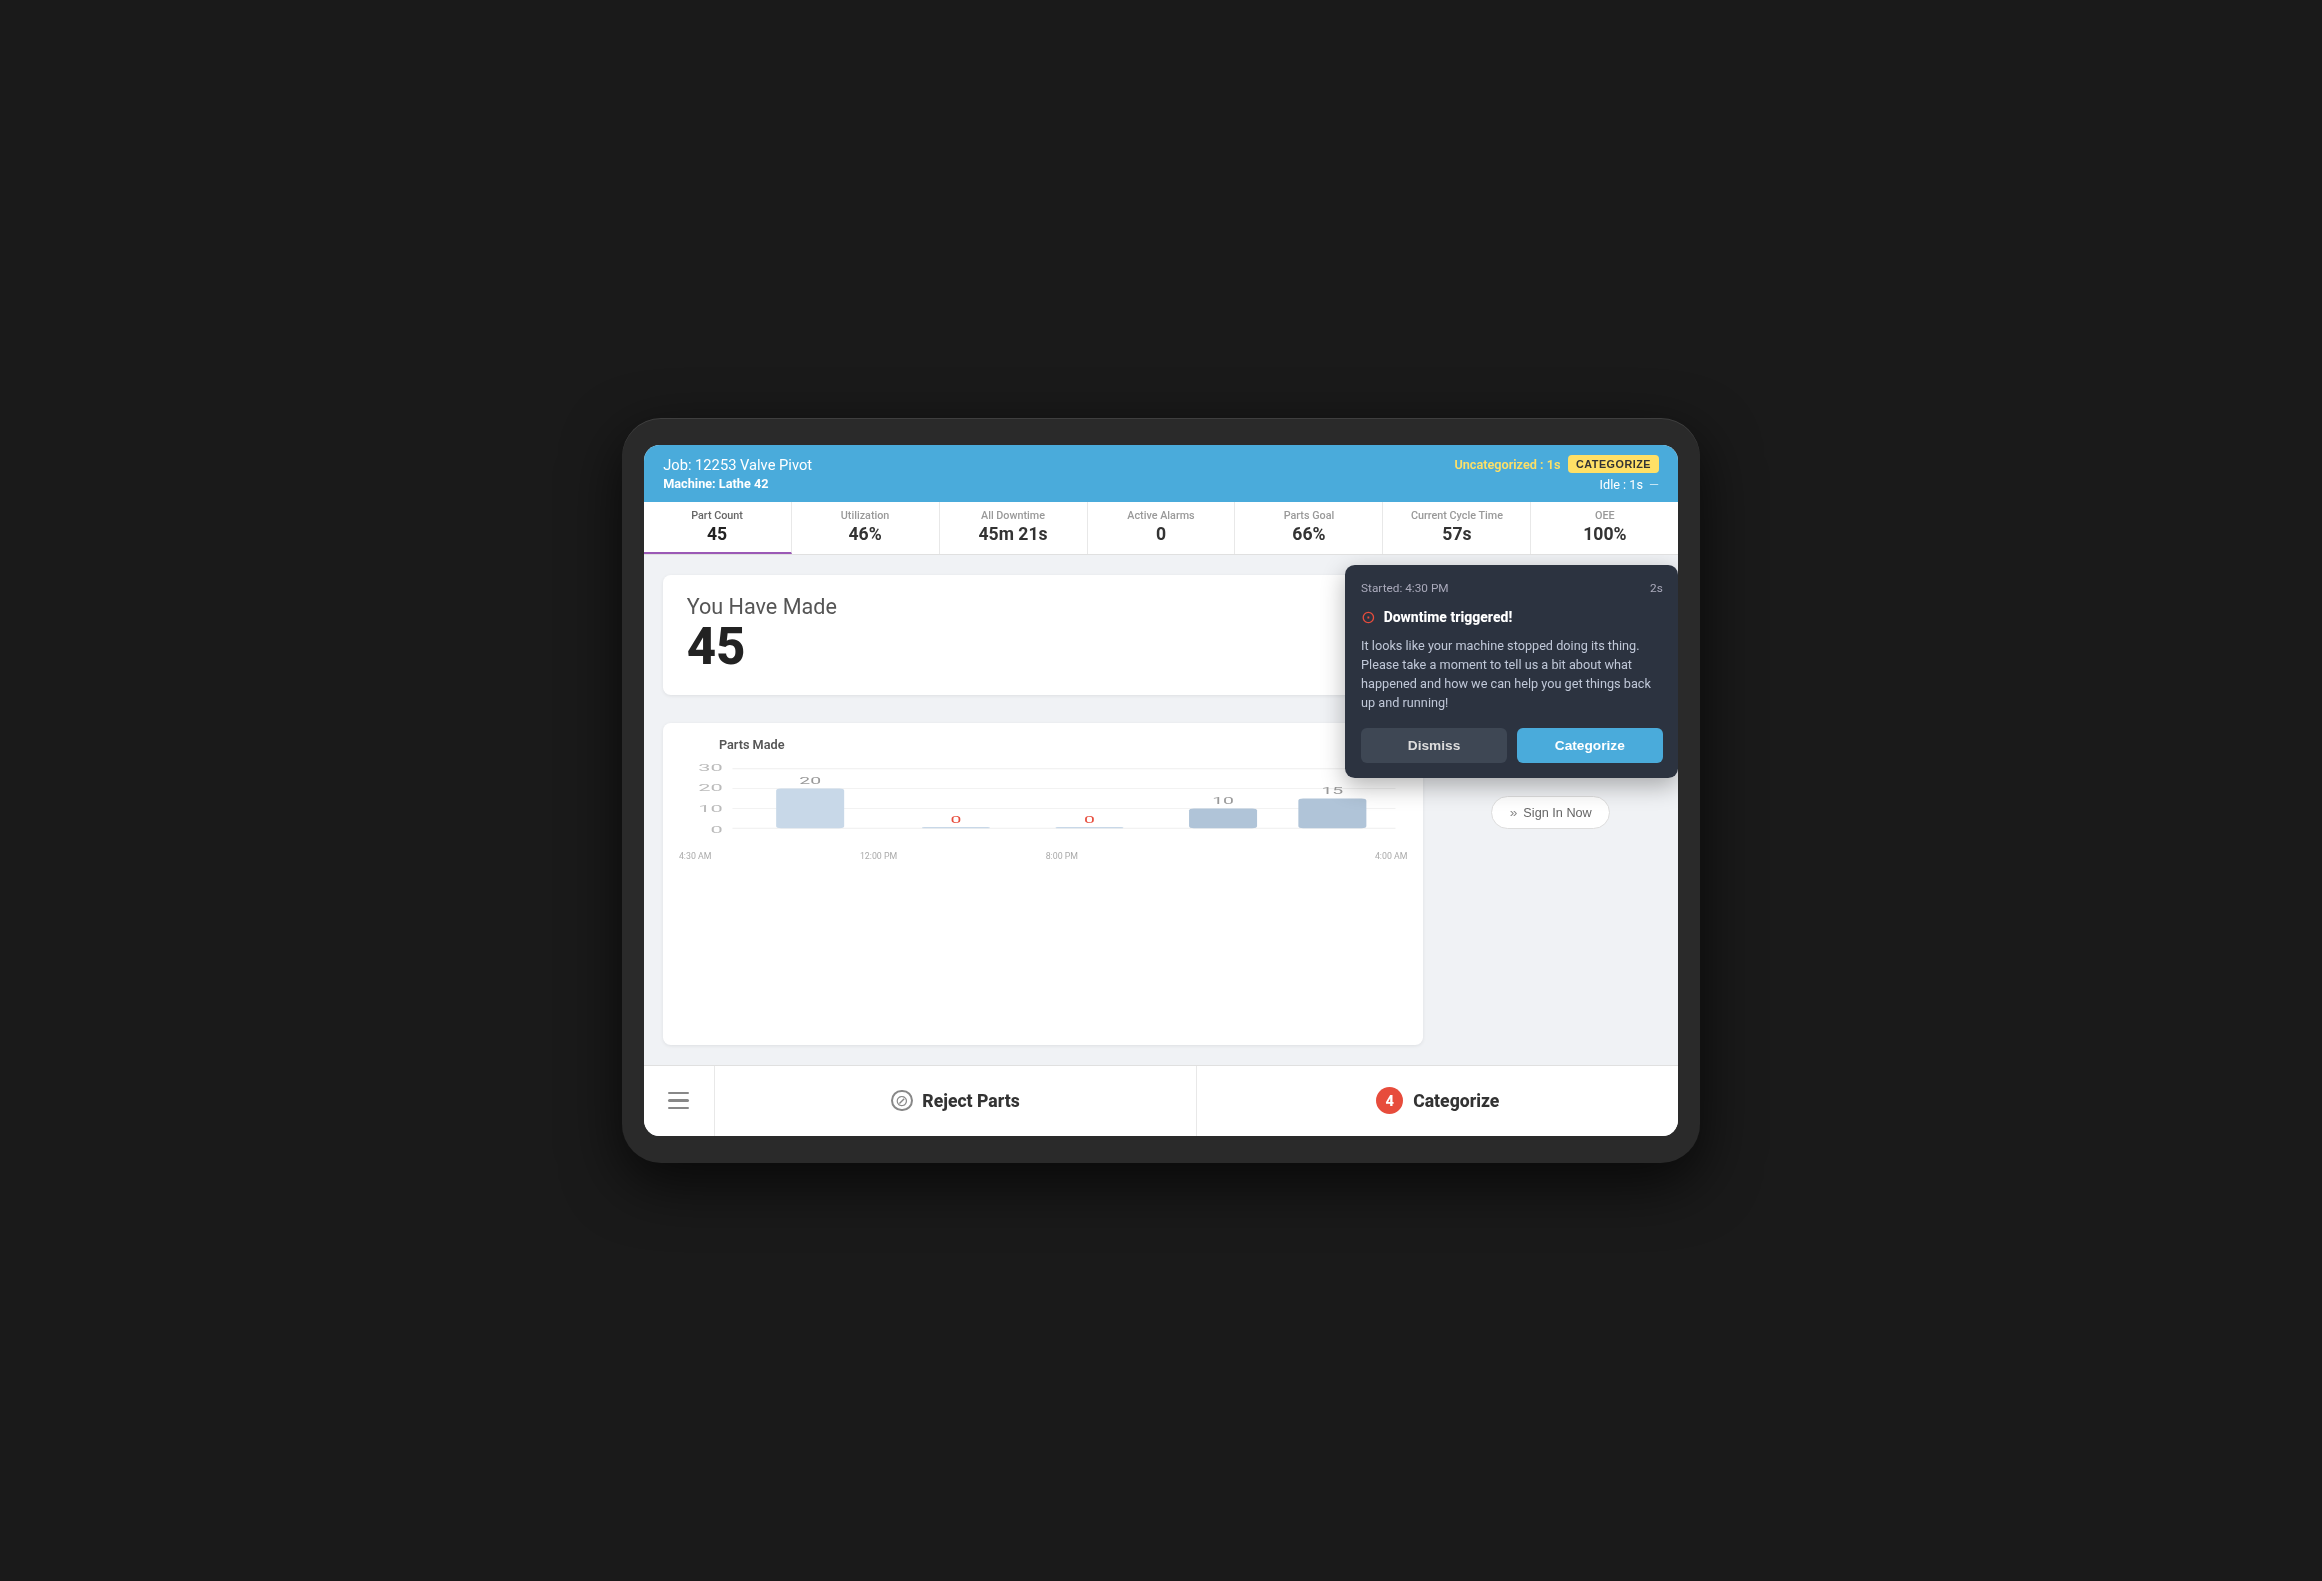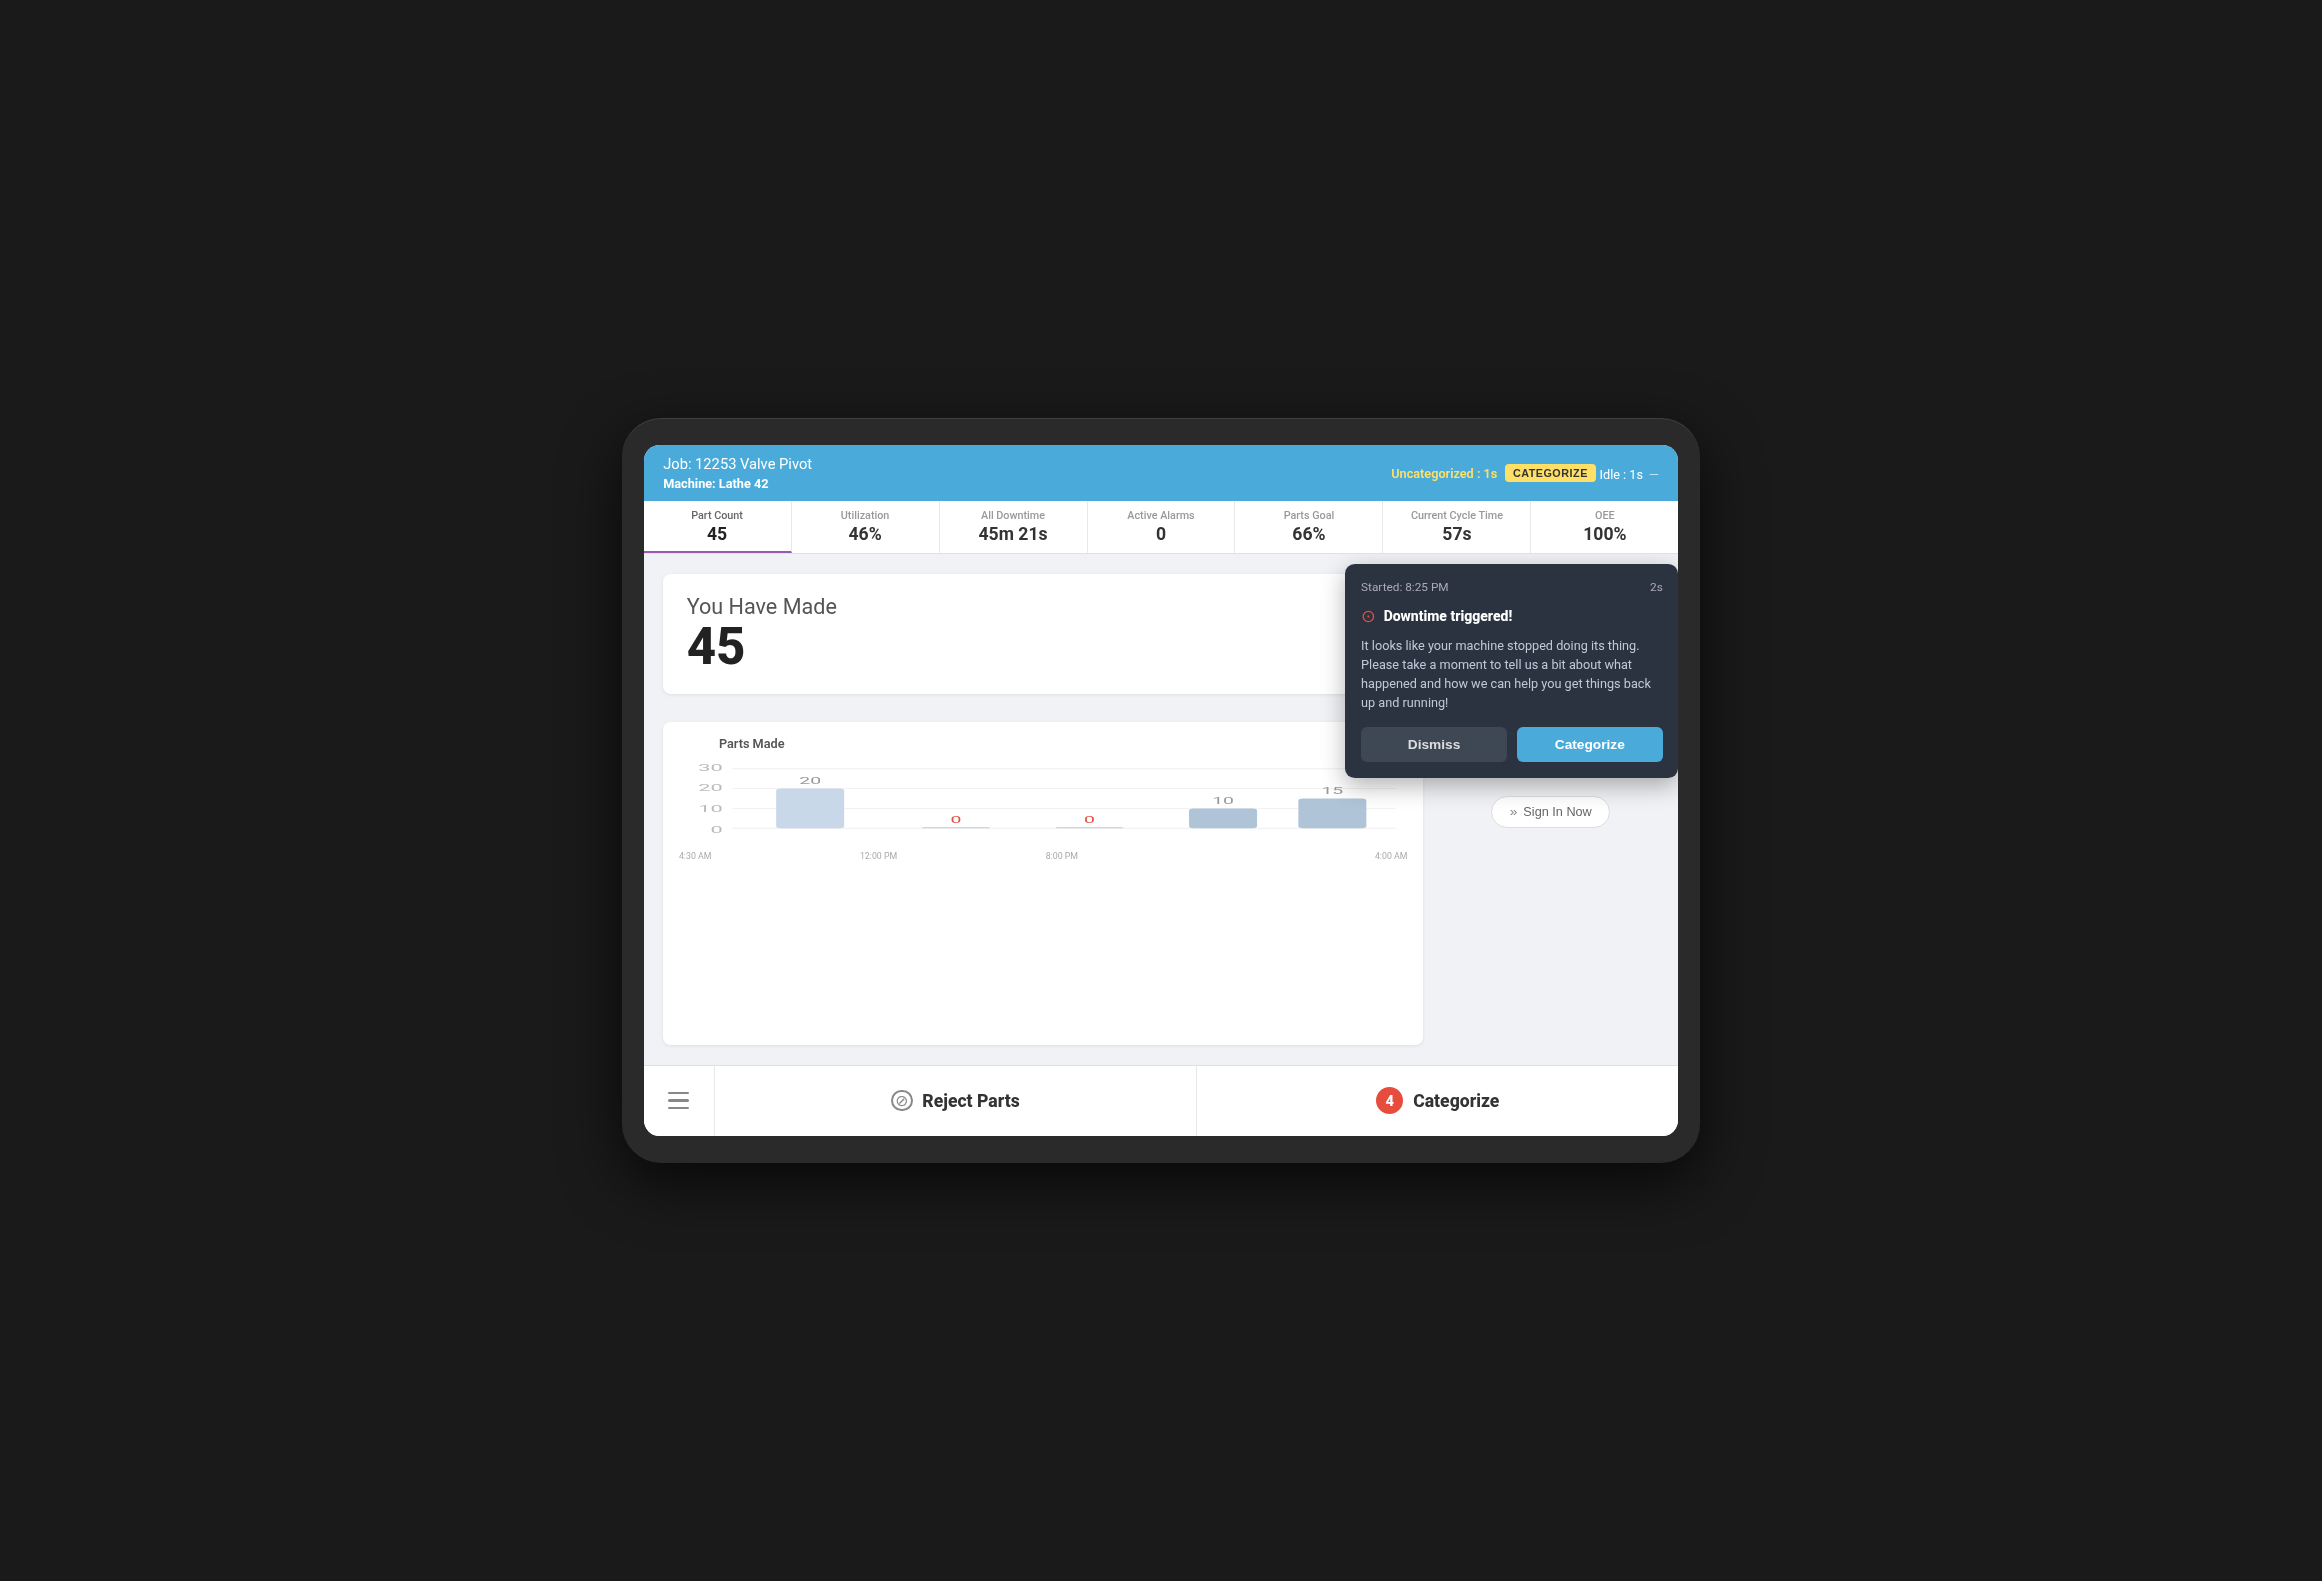--- a/index.html
+++ b/index.html
@@ -43,21 +43,21 @@
       font-size: 14.7px;
     }
     .header-left .machine-title {
       color: white;
       font-weight: 700;
       font-size: 12.7px;
       margin-top: 2.9px;
     }
     .header-right {
       display: flex;
-      flex-direction: row;
+      flex-direction: column;
       align-items: flex-end;
       gap: 3.9px;
     }
     .header-right-top {
       display: flex;
       align-items: center;
       gap: 7.8px;
     }
     .uncategorized-label {
       color: #ffe066;
@@ -544,21 +544,21 @@
             </div>
           </div>
           <button class="sign-in-btn">
             <span class="sign-in-arrow">»</span>
             <span>Sign In Now</span>
           </button>
         </div>
 
         <div class="downtime-popup">
           <div class="popup-header">
-            <span class="popup-started">Started: 8:25 PM</span>
+            <span class="popup-started">Started: 4:30 PM</span>
             <span class="popup-timer">2s</span>
           </div>
           <div class="popup-title-row">
             <span class="popup-warning-icon">⊙</span>
             <span class="popup-title">Downtime triggered!</span>
           </div>
           <div class="popup-body">It looks like your machine stopped doing its thing. Please take a moment to tell us a bit about what happened and how we can help you get things back up and running!</div>
           <div class="popup-actions">
             <button class="dismiss-btn">Dismiss</button>
             <button class="popup-categorize-btn">Categorize</button>

